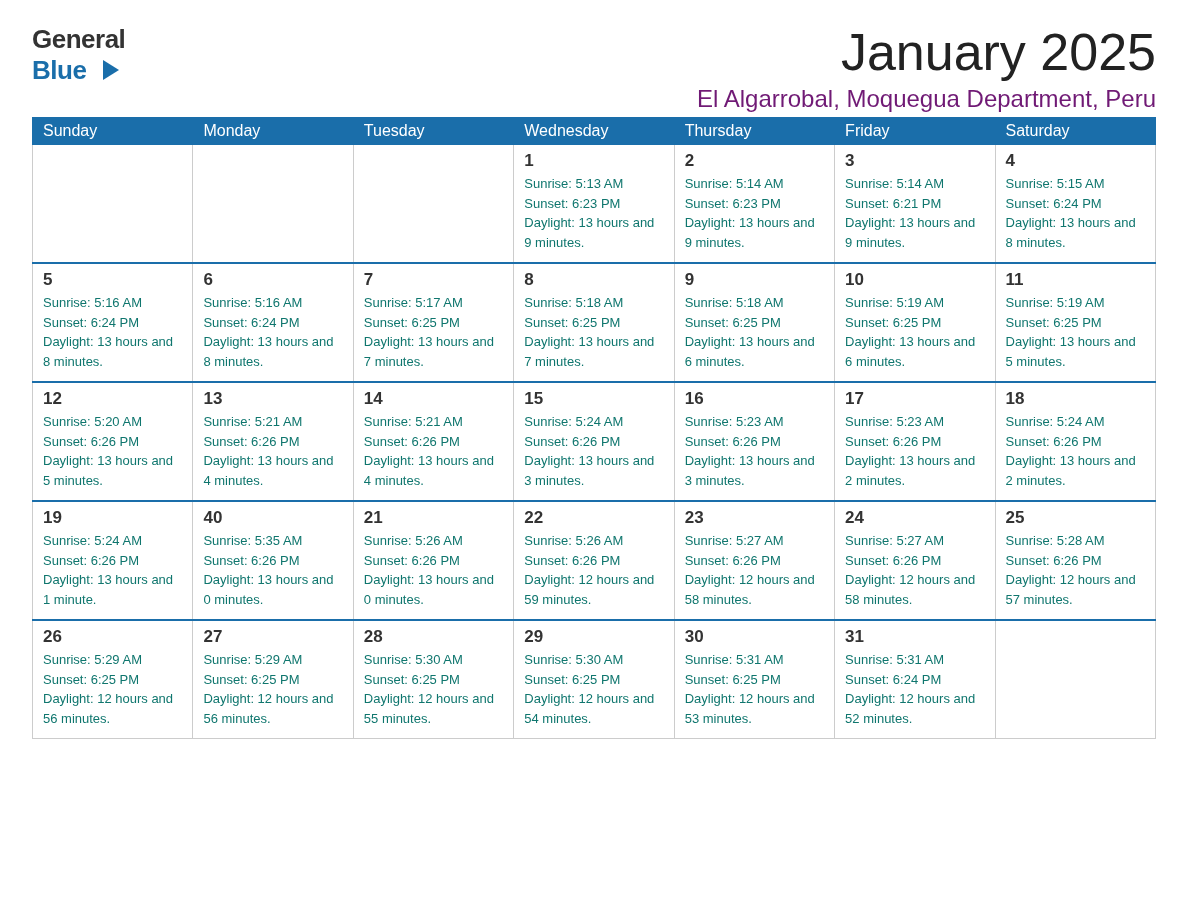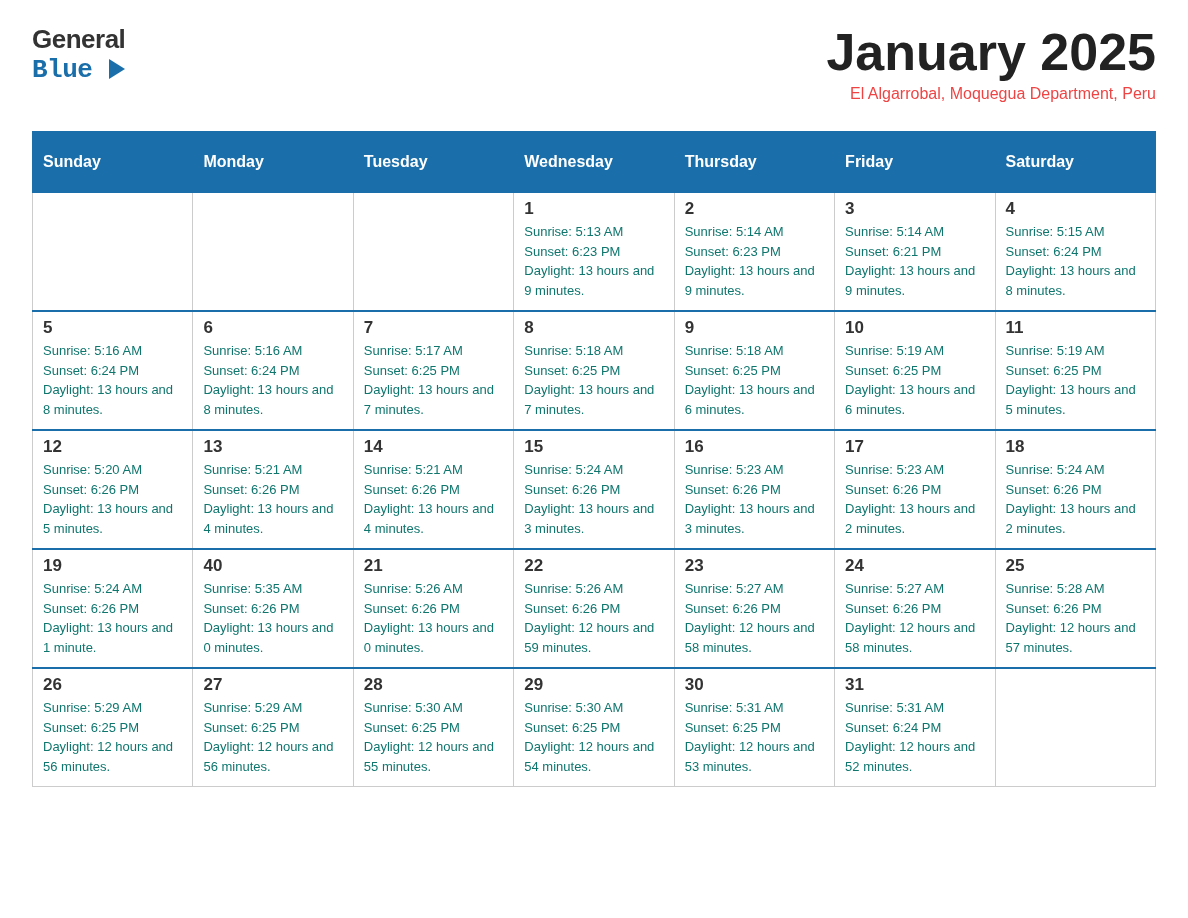--- a/index.html
+++ b/index.html
@@ -7,49 +7,49 @@
       font-family: Arial, sans-serif;
       background: #fff;
       padding: 24px 32px;
       width: 1188px;
       min-height: 918px;
     }
     .header {
       display: flex;
       justify-content: space-between;
       align-items: flex-start;
-      margin-bottom: 28px;
+      margin-bottom: 4px;
     }
     .title-block {
       text-align: right;
     }
     .month-title {
       font-size: 52px;
-      font-weight: bold;
+      font-weight: normal;
       color: #222;
       line-height: 1.1;
       text-align: right;
     }
     .location-title {
-      font-size: 16px;
-      color: #ef4444;
+      font-size: 24px;
+      color: #701a75;
       margin-top: 4px;
     }
     .calendar {
       width: 100%;
       border-collapse: collapse;
       border: 1px solid #1a6eaa;
     }
     .calendar th {
       background-color: #1a6eaa;
       color: #fff;
       font-size: 16px;
-      font-weight: bold;
+      font-weight: normal;
       text-align: left;
-      padding: 21px 10px;
+      padding: 4px 10px;
       border: 1px solid #1a6eaa;
     }
     .calendar td {
       vertical-align: top;
       padding: 6px 10px 10px 10px;
       border: 1px solid #ccc;
       width: 14.28%;
       min-height: 100px;
       font-size: 13px;
       color: #333;
@@ -88,21 +88,20 @@
     .logo-general {
       font-size: 26px;
       font-weight: bold;
       color: #333;
       letter-spacing: -0.5px;
     }
     .logo-blue-row {
       display: flex;
       align-items: center;
       gap: 15px;
-      font-family: Liberation Mono, monospace;
     }
     .logo-blue-text {
       font-size: 26px;
       font-weight: bold;
       color: #1a6eaa;
       letter-spacing: -0.5px;
     }
     .logo-triangle {
       width: 0;
       height: 0;

